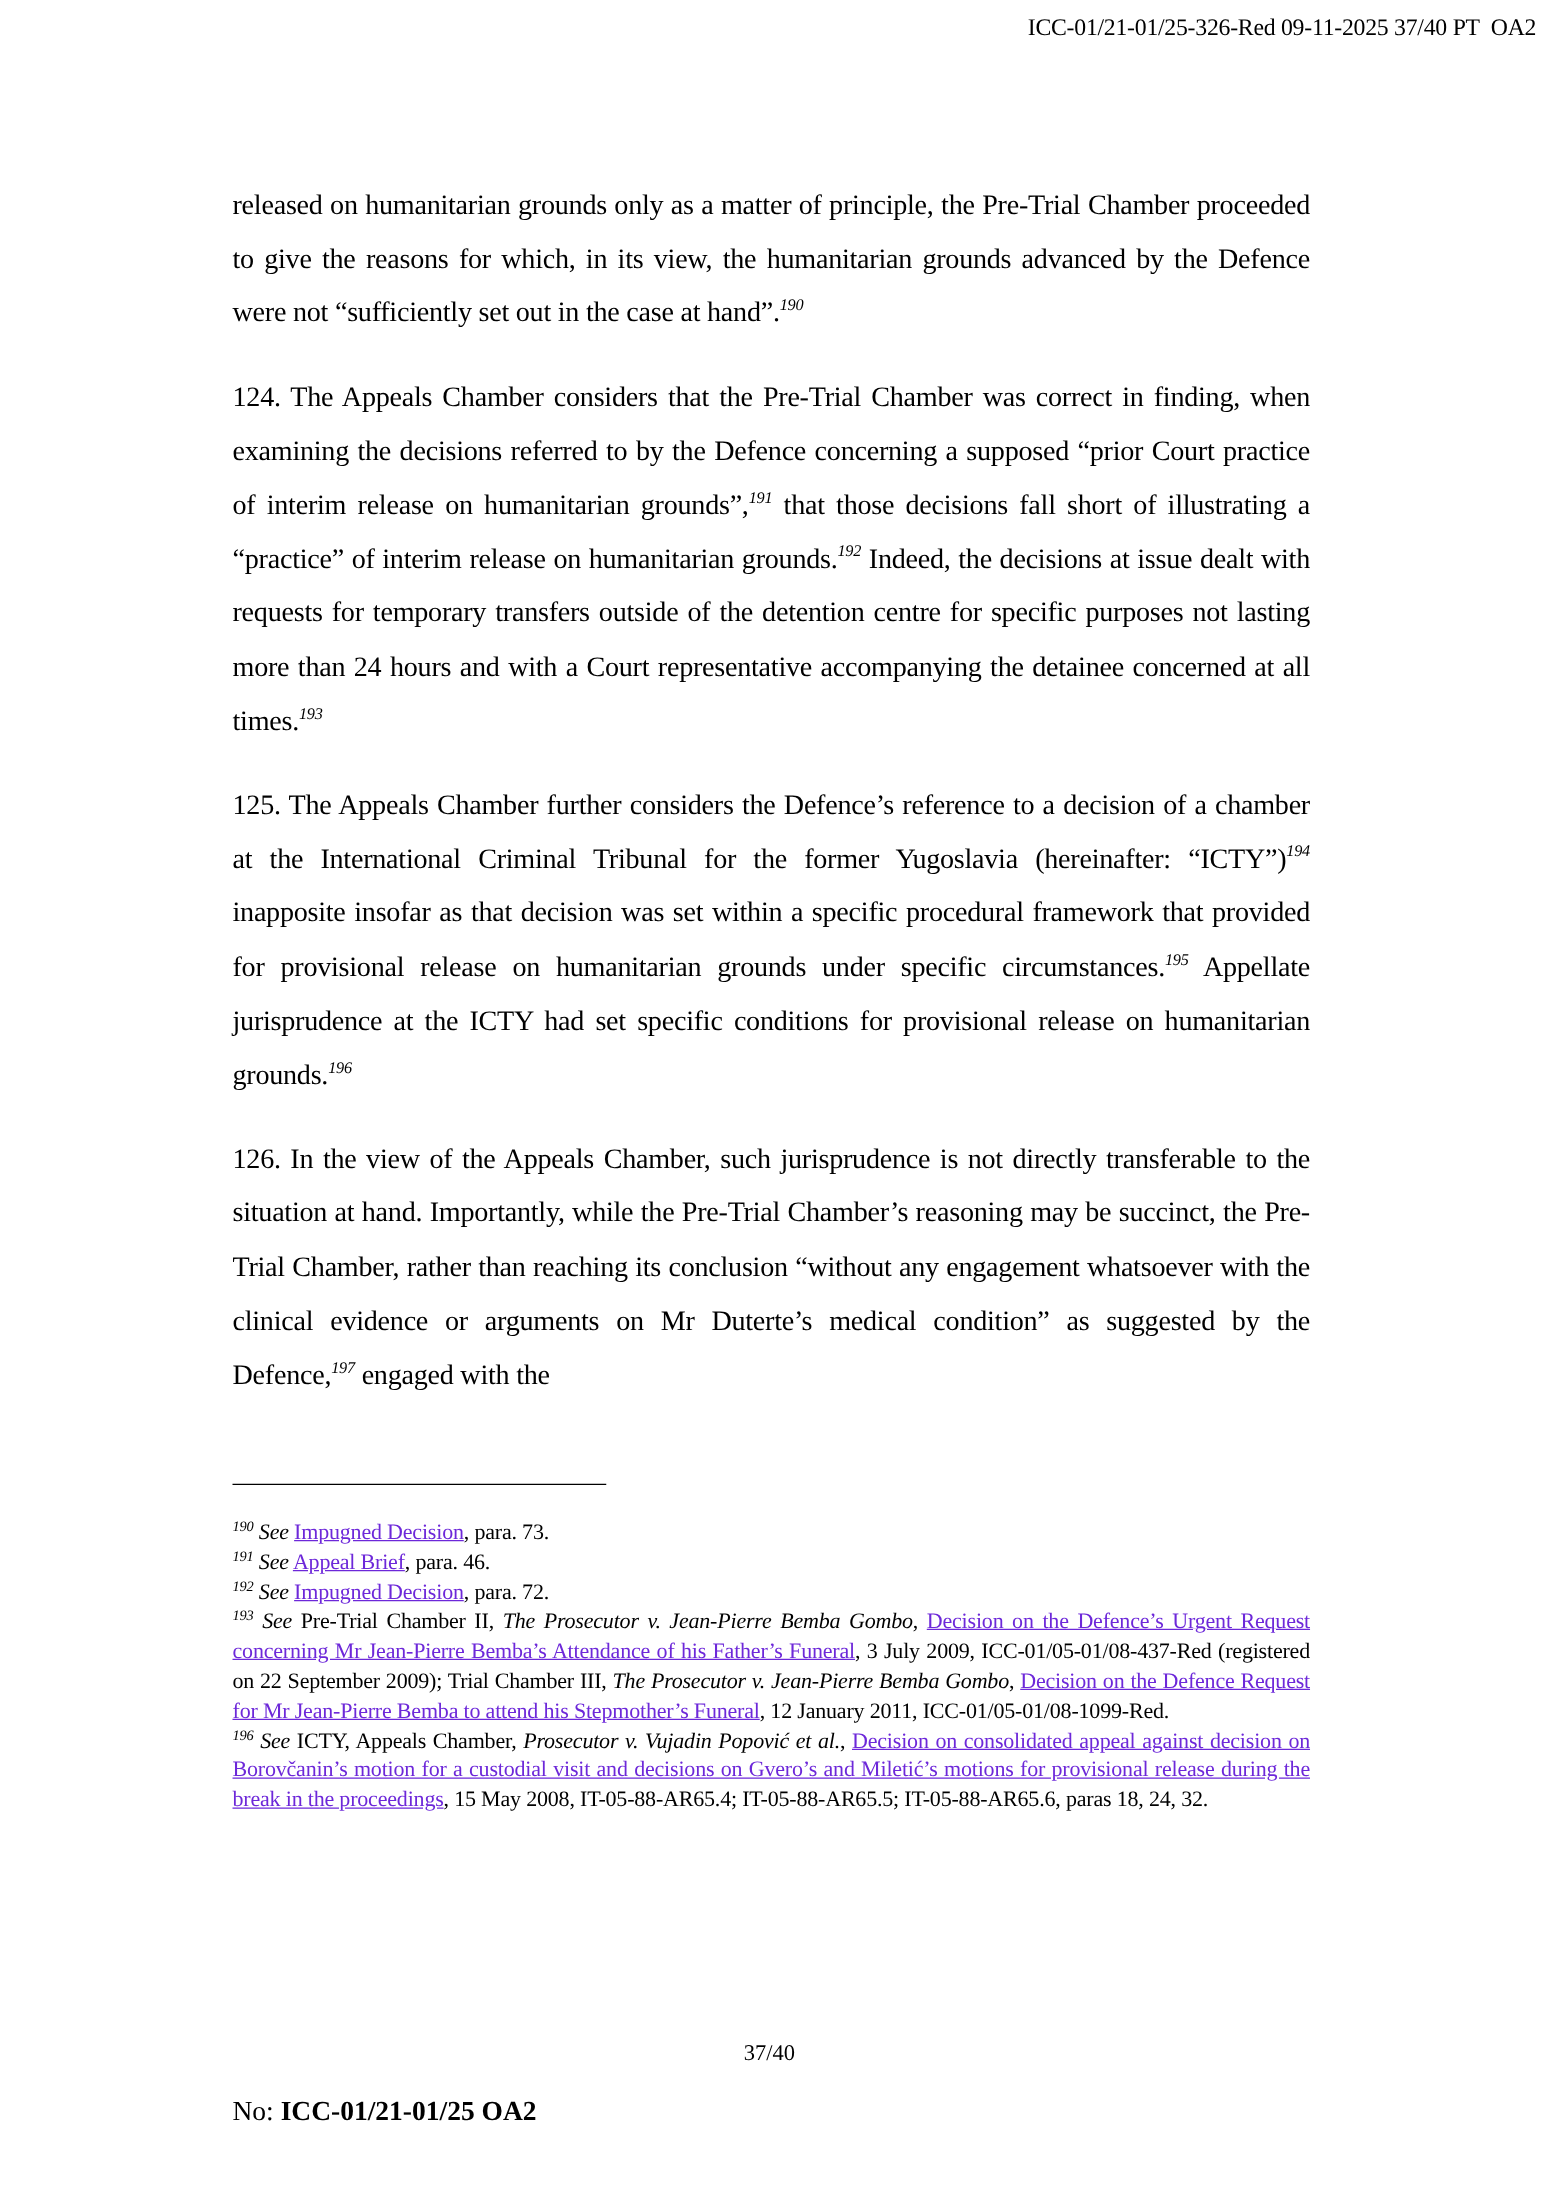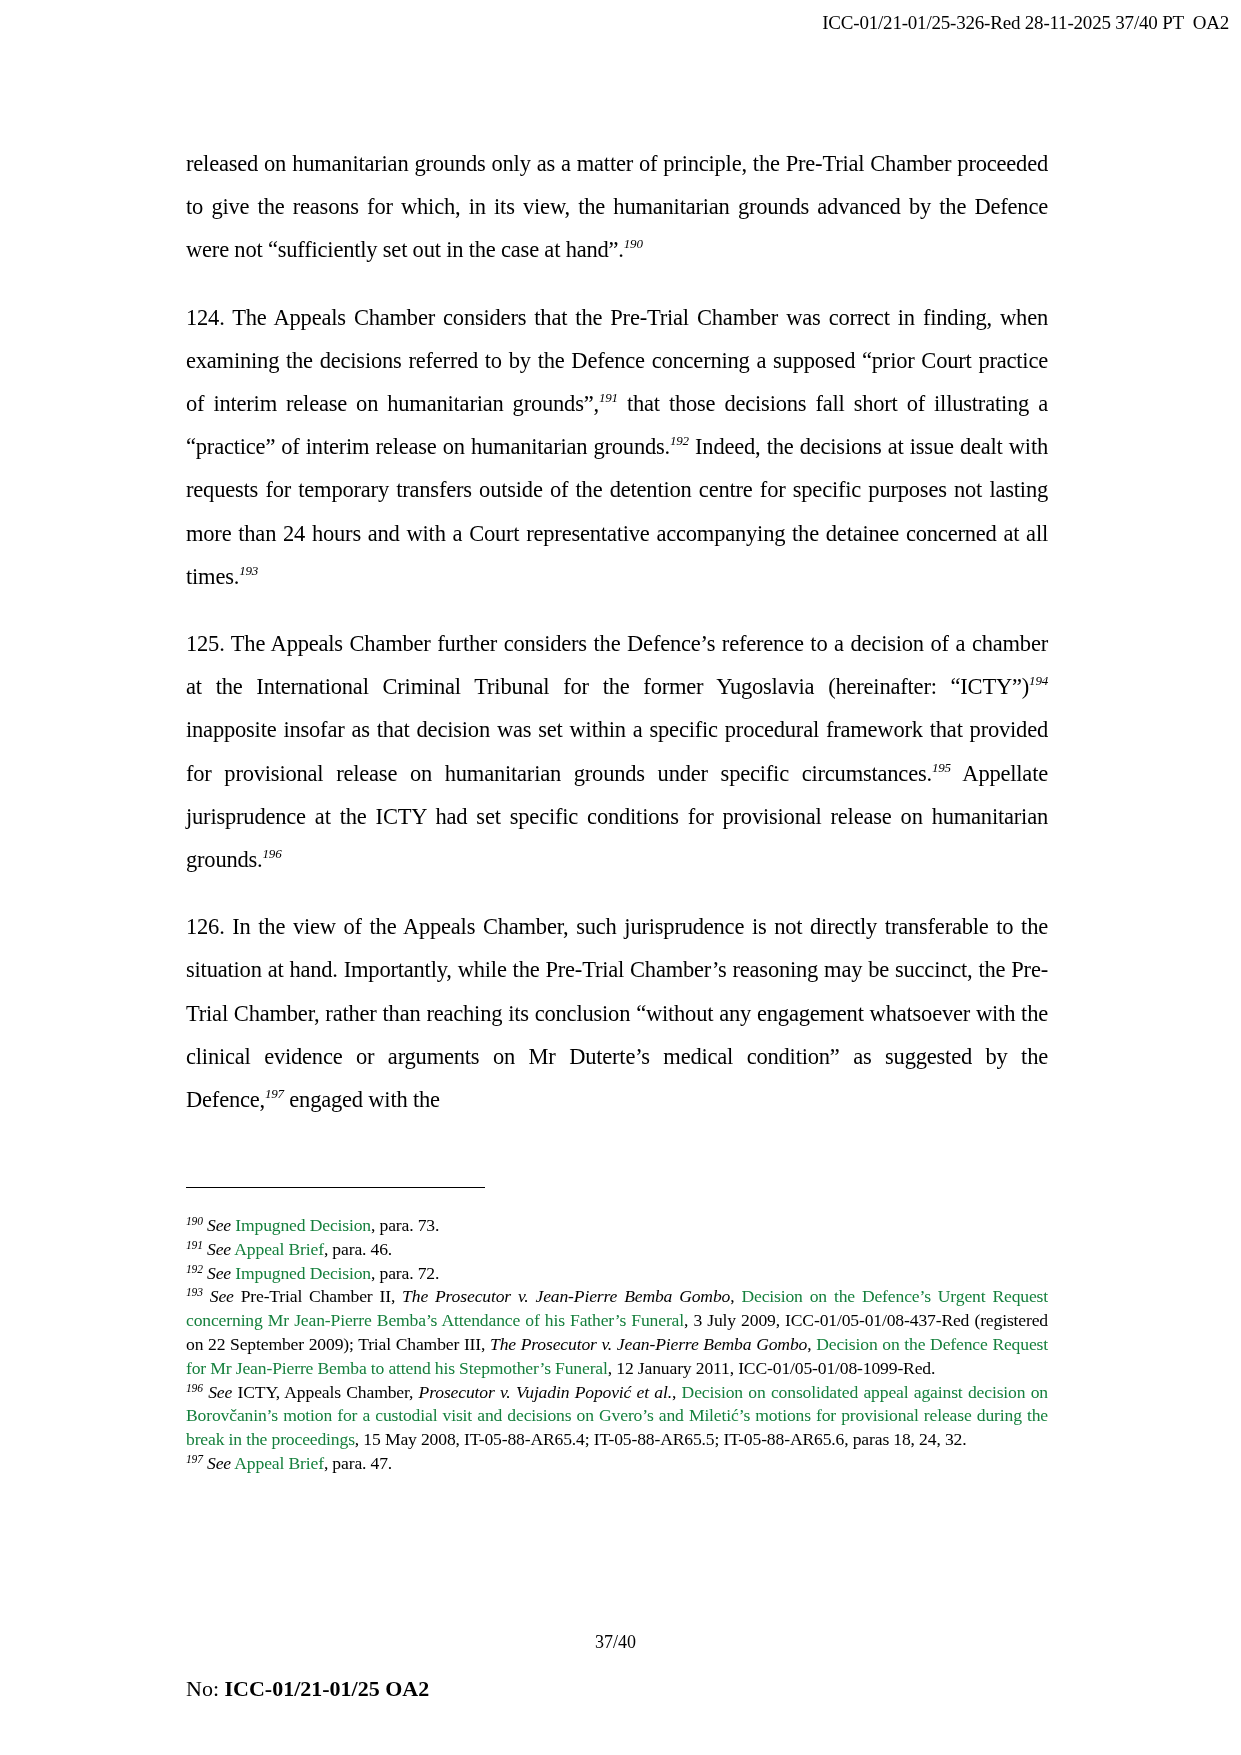--- a/index.html
+++ b/index.html
@@ -7,31 +7,31 @@
          font-family: "Liberation Serif", "DejaVu Serif", serif; color: #000; }
   .header { position: absolute; top: 12px; right: 12px; font-size: 19px; letter-spacing: -0.2px; white-space: pre; }
   .main { position: absolute; left: 186px; top: 142px; width: 862px; }
   .para { font-size: 22.5px; line-height: 43.2px; text-align: justify; margin: 0 0 24px 0; letter-spacing: -0.2px; }
   .para.first { margin-bottom: 24px; }
   sup { font-size: 13px; line-height: 0; vertical-align: 9px; font-style: italic; }
   .rule { position: absolute; left: 186px; top: 1187px; width: 299px; border-top: 1.5px solid #000; }
   .footnotes { position: absolute; left: 186px; top: 1214px; width: 862px; font-size: 17.6px; line-height: 23.8px; text-align: justify; letter-spacing: -0.15px; }
   .fn { margin: 0; }
   .fn sup { font-size: 11.5px; vertical-align: 6px; }
-  .fn a { color: #15803d; }
+  .fn a { color: #6d28d9; text-decoration: underline; }
   .footer { position: absolute; top: 1676px; left: 186px; font-size: 22px; }
   .footer .no-label { font-weight: normal; }
   .footer .no-value { font-weight: bold; }
   .page-num { position: absolute; top: 1632px; left: 595px; font-size: 18px; }
   i { font-style: italic; }
 </style>
 </head>
 <body>
 
-<div class="header">ICC-01/21-01/25-326-Red 28-11-2025 37/40 PT  OA2</div>
+<div class="header">ICC-01/21-01/25-326-Red 09-11-2025 37/40 PT  OA2</div>
 
 <div class="main">
   <p class="para first"><span>released on humanitarian grounds only as a matter of principle, the Pre-Trial Chamber proceeded to give the reasons for which, in its view, the humanitarian grounds advanced by the Defence were not “sufficiently set out in the case at hand”.</span><sup>190</sup></p>
 
   <p class="para"><span>124.</span><span> The Appeals Chamber considers that the Pre-Trial Chamber was correct in finding, when examining the decisions referred to by the Defence concerning a supposed “prior Court practice of interim release on humanitarian grounds”,</span><sup>191</sup><span> that those decisions fall short of illustrating a “practice” of interim release on humanitarian grounds.</span><sup>192</sup><span> Indeed, the decisions at issue dealt with requests for temporary transfers outside of the detention centre for specific purposes not lasting more than 24 hours and with a Court representative accompanying the detainee concerned at all times.</span><sup>193</sup></p>
 
   <p class="para"><span>125.</span><span>  The Appeals Chamber further considers the Defence’s reference to a decision of a chamber at the International Criminal Tribunal for the former Yugoslavia (hereinafter: “ICTY”)</span><sup>194</sup><span> inapposite insofar as that decision was set within a specific procedural framework that provided for provisional release on humanitarian grounds under specific circumstances.</span><sup>195</sup><span> Appellate jurisprudence at the ICTY had set specific conditions for provisional release on humanitarian grounds.</span><sup>196</sup></p>
 
   <p class="para"><span>126.</span><span> In the view of the Appeals Chamber, such jurisprudence is not directly transferable to the situation at hand. Importantly, while the Pre-Trial Chamber’s reasoning may be succinct, the Pre-Trial Chamber, rather than reaching its conclusion “without any engagement whatsoever with the clinical evidence or arguments on Mr Duterte’s medical condition” as suggested by the Defence,</span><sup>197</sup><span> engaged with the</span></p>
 </div>
@@ -44,17 +44,16 @@
   <p class="fn"><sup>191</sup> <i>See</i> <a>Appeal Brief</a><span>, para. 46.</span></p>
 
   <p class="fn"><sup>192</sup> <i>See</i> <a>Impugned Decision</a><span>, para. 72.</span></p>
 
   <p class="fn"><sup>193</sup> <i>See</i><span> Pre-Trial Chamber II, </span><i>The Prosecutor v. Jean-Pierre Bemba Gombo</i><span>, </span><a>Decision on the Defence’s Urgent Request concerning Mr Jean-Pierre Bemba’s Attendance of his Father’s Funeral</a><span>, 3 July 2009, ICC-01/05-01/08-437-Red (registered on 22 September 2009); Trial Chamber III, </span><i>The Prosecutor v. Jean-Pierre Bemba Gombo</i><span>, </span><a>Decision on the Defence Request for Mr Jean-Pierre Bemba to attend his Stepmother’s Funeral</a><span>, 12 January 2011, ICC-01/05-01/08-1099-Red.</span></p>
 
 
 
   <p class="fn"><sup>196</sup> <i>See</i><span> ICTY, Appeals Chamber, </span><i>Prosecutor v. Vujadin Popović et al.</i><span>, </span><a>Decision on consolidated appeal against decision on Borovčanin’s motion for a custodial visit and decisions on Gvero’s and Miletić’s motions for provisional release during the break in the proceedings</a><span>, 15 May 2008, IT-05-88-AR65.4; IT-05-88-AR65.5; IT-05-88-AR65.6, paras 18, 24, 32.</span></p>
 
-  <p class="fn"><sup>197</sup> <i>See</i> <a>Appeal Brief</a><span>, para. 47.</span></p>
 </div>
 
 <div class="footer"><span class="no-label">No: </span><span class="no-value">ICC-01/21-01/25 OA2</span></div>
 <div class="page-num">37/40</div>
 
 </body></html>

